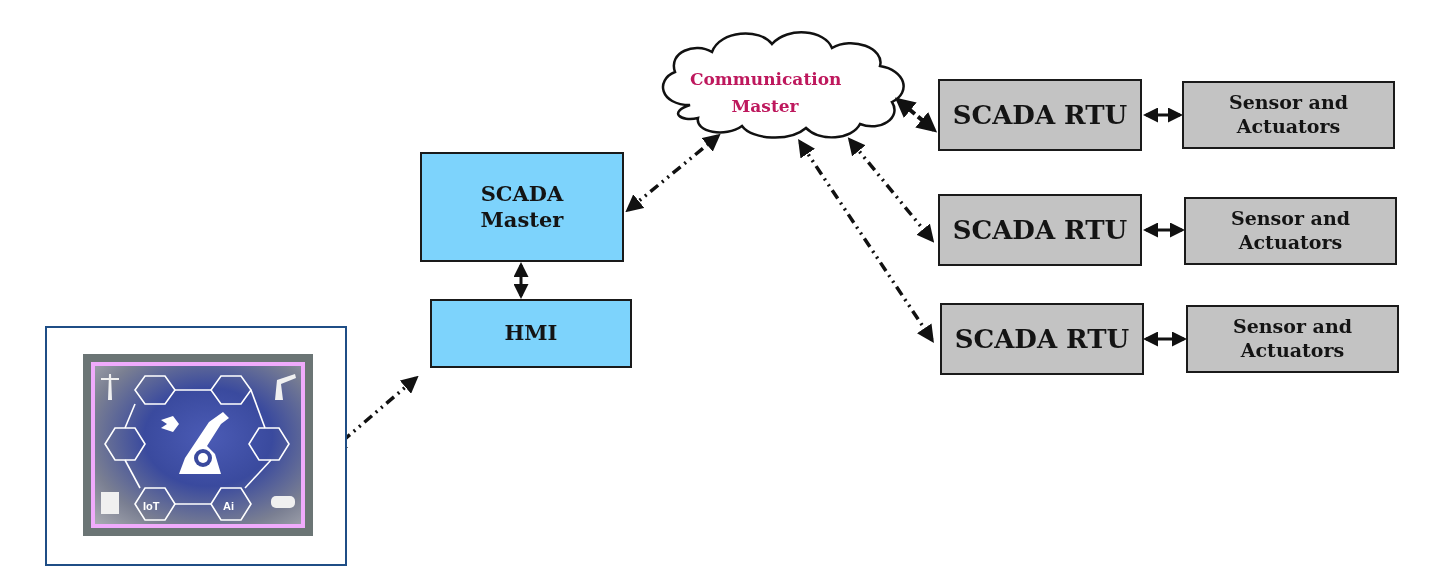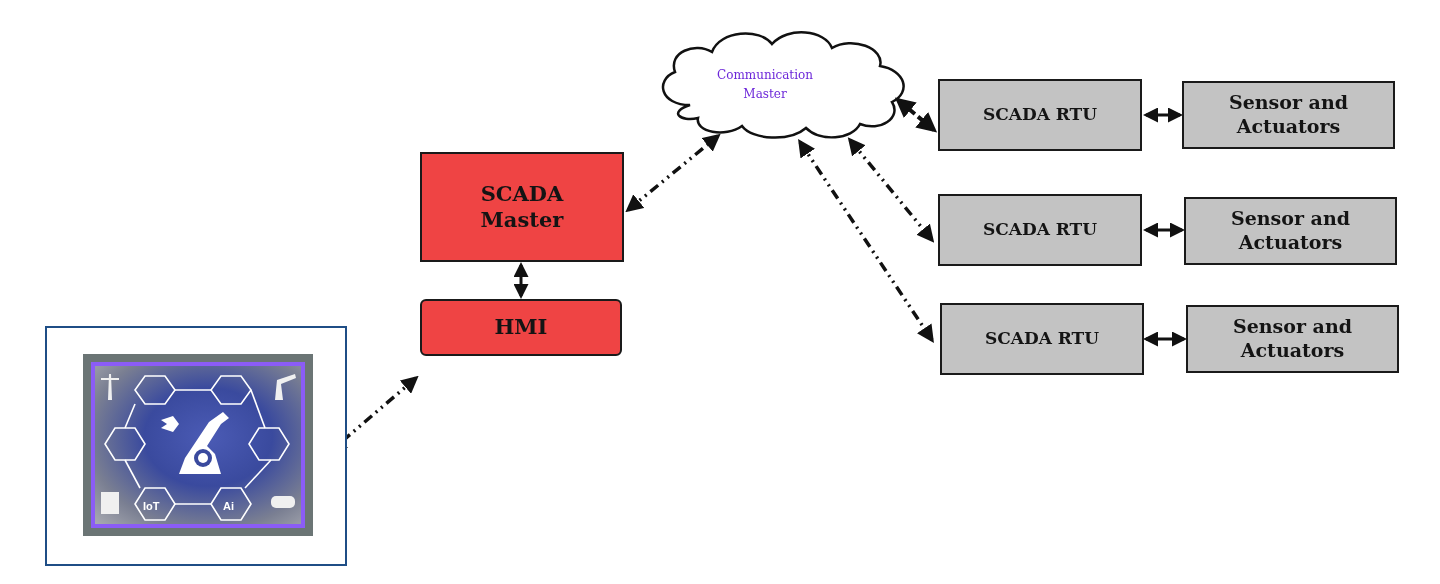--- a/index.html
+++ b/index.html
@@ -2,37 +2,37 @@
 <html><head>
 <meta charset="utf-8">
 <style>
   html, body { margin: 0; padding: 0; background: #ffffff; }
   body { width: 1440px; height: 584px; position: relative; overflow: hidden;
          font-family: "DejaVu Serif", "Liberation Serif", serif; }
   .box { position: absolute; border: 2px solid #1a1a1a; display: flex;
          align-items: center; justify-content: center; text-align: center;
          color: #141414; font-weight: bold; box-sizing: border-box;
          line-height: 1.25; }
-  .box.light { background: #ef4444; }
+  .box.light { background: #7dd3fc; }
   .box.mid { background: #c3c3c3; }
   .box span { display: block; white-space: pre-line; }
   #master { left: 420px; top: 152px; width: 204px; height: 110px; font-size: 21px; }
-  #hmi { left: 420px; top: 299px; width: 202px; height: 57px; font-size: 21px; border-radius: 6px; }
-  .rtu { width: 204px; height: 72px; font-size: 17px; }
+  #hmi { left: 430px; top: 299px; width: 202px; height: 69px; font-size: 21px; }
+  .rtu { width: 204px; height: 72px; font-size: 26px; }
   .sa { width: 213px; height: 68px; font-size: 19px; }
   svg.overlay { position: absolute; left: 0; top: 0; }
   #cloud-label { position: absolute; left: 690px; top: 66px; width: 150px;
-                 text-align: center; font-weight: normal; font-size: 12px;
-                 color: #6d28d9; line-height: 1.6; }
+                 text-align: center; font-weight: bold; font-size: 17px;
+                 color: #be185d; line-height: 1.6; }
   #hmi-frame { position: absolute; left: 45px; top: 326px; width: 302px; height: 240px;
                border: 2px solid #1f4e86; box-sizing: border-box; background: #fff; }
   #hmi-screen { position: absolute; left: 83px; top: 354px; width: 230px; height: 182px;
                 background: #6b7575; }
   #hmi-inner { position: absolute; left: 8px; top: 8px; right: 8px; bottom: 8px;
-               background: #8b5cf6; }
+               background: #f0abfc; }
   #hmi-img { position: absolute; left: 4px; top: 4px; right: 4px; bottom: 4px;
              background: radial-gradient(ellipse at 55% 45%, #4b5bb5 0%, #3a4a9e 40%, #7a7f92 75%, #a9abb2 100%);
              overflow: hidden; }
 </style>
 </head>
 <body>
 
 <svg class="overlay" width="1440" height="584">
   <defs>
     <marker id="ah" viewBox="0 0 10 10" refX="8" refY="5" markerWidth="5" markerHeight="5" orient="auto-start-reverse">

